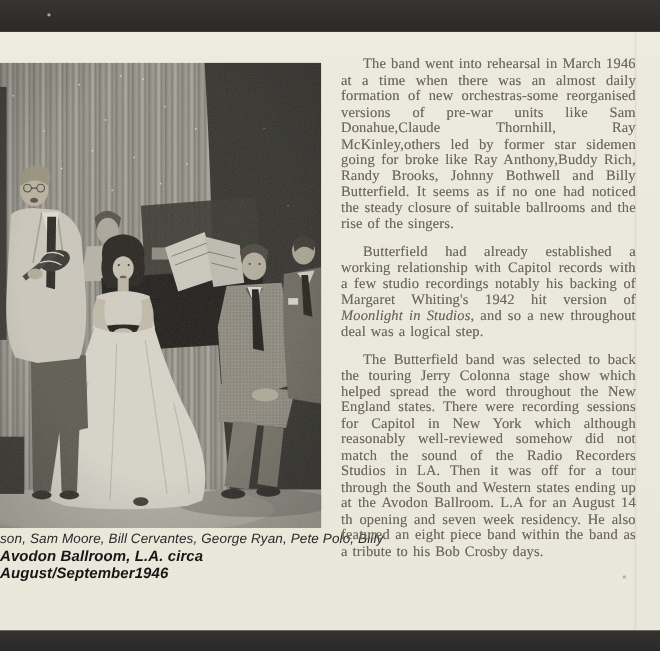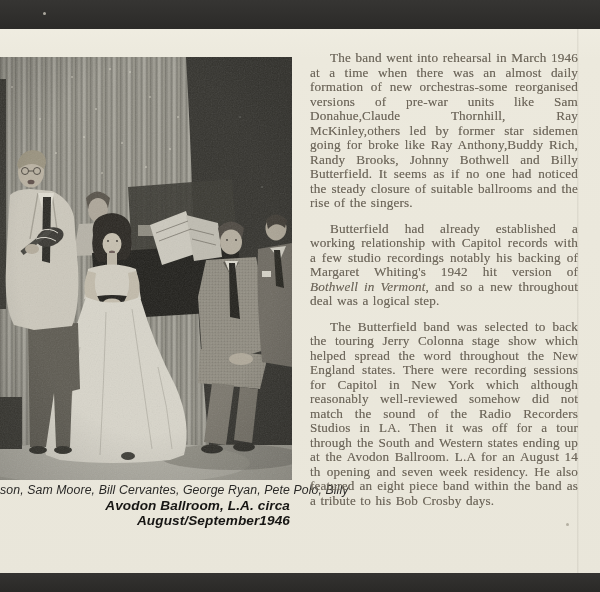--- a/index.html
+++ b/index.html
@@ -8,21 +8,21 @@
     background:linear-gradient(180deg,#f2efe4 0%,#ece9dd 10%,#eae7db 70%,#e9e6da 100%);
     font-family:"Liberation Serif",serif;
   }
   .bar{position:absolute;left:0;width:600px;background:#2e2d2b;}
   .bar.top{top:0;height:29px;background:linear-gradient(180deg,#363533,#2b2a28);}
   .bar.bottom{top:573px;height:19px;background:linear-gradient(180deg,#343331,#2a2927);}
   .photo{position:absolute;left:0;top:57px;width:292px;height:423px;display:block;}
   .caption{position:absolute;left:0;top:483px;width:292px;
     font-family:"Liberation Sans",sans-serif;font-style:italic;color:#2b2a28;}
   .caption .l1{font-size:12.3px;line-height:14px;letter-spacing:0.1px;white-space:nowrap;}
-  .caption .l2{font-size:13.6px;line-height:15px;font-weight:bold;text-align:right;
+  .caption .l2{font-size:13.6px;line-height:15px;font-weight:bold;text-align:left;
     padding-right:2px;color:#171614;margin-top:1px;letter-spacing:0.1px;}
   .article{
     position:absolute;left:310px;top:51px;width:268px;color:#6e675b;
     font-size:13.2px;line-height:14.5px;text-align:justify;text-align-last:left;
     letter-spacing:0.15px;word-spacing:1px;
     text-shadow:0 0 0.5px rgba(110,103,91,0.55);
   }
   .article p{margin:0 0 11px 0;text-indent:20px;}
   .ital{font-style:italic;}
   .crease{position:absolute;left:577px;top:29px;width:2px;height:544px;
@@ -189,21 +189,21 @@
     <rect x="0" y="0" width="292" height="423" filter="url(#grain)" opacity="0.14"></rect>
   </svg>
 
   <div class="caption">
     <div class="l1">son, Sam Moore, Bill Cervantes, George Ryan, Pete Polo, Billy</div>
     <div class="l2">Avodon Ballroom, L.A. circa August/September1946</div>
   </div>
 
   <div class="article">
     <p>The band went into rehearsal in March 1946 at a time when there was an almost daily formation of new orchestras-some reorganised versions of pre-war units like Sam Donahue,Claude Thornhill, Ray McKinley,others led by former star sidemen going for broke like Ray Anthony,Buddy Rich, Randy Brooks, Johnny Bothwell and Billy Butterfield. It seems as if no one had noticed the steady closure of suitable ballrooms and the rise of the singers.</p>
-    <p><span>Butterfield had already established a working relationship with Capitol records with a few studio recordings notably his backing of Margaret Whiting's 1942 hit version of </span><span class="ital">Bothwell in Vermont</span><span>, and so a new throughout deal was a logical step.</span></p>
+    <p><span>Butterfield had already established a working relationship with Capitol records with a few studio recordings notably his backing of Margaret Whiting's 1942 hit version of </span><span class="ital">Moonlight in Studios</span><span>, and so a new throughout deal was a logical step.</span></p>
     <p>The Butterfield band was selected to back the touring Jerry Colonna stage show which helped spread the word throughout the New England states. There were recording sessions for Capitol in New York which although reasonably well-reviewed somehow did not match the sound of the Radio Recorders Studios in LA. Then it was off for a tour through the South and Western states ending up at the Avodon Ballroom. L.A for an August 14 th opening and seven week residency. He also featured an eight piece band within the band as a tribute to his Bob Crosby days.</p>
   </div>
 
   <div class="crease"></div>
   <div class="speck s1"></div>
   <div class="speck s2"></div>
 
   <div class="bar bottom"></div>
 </div>
 

